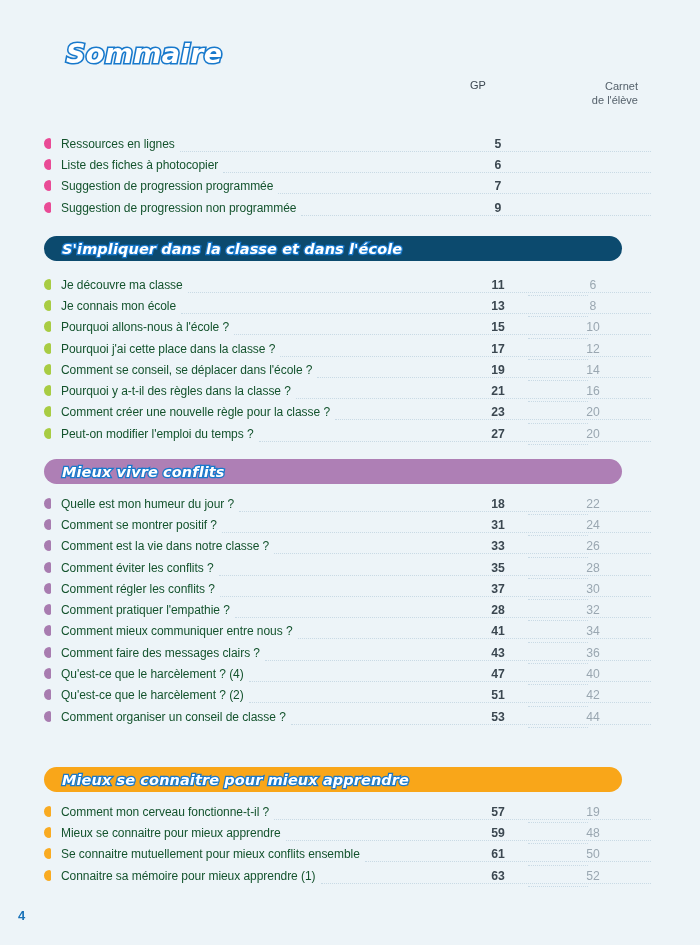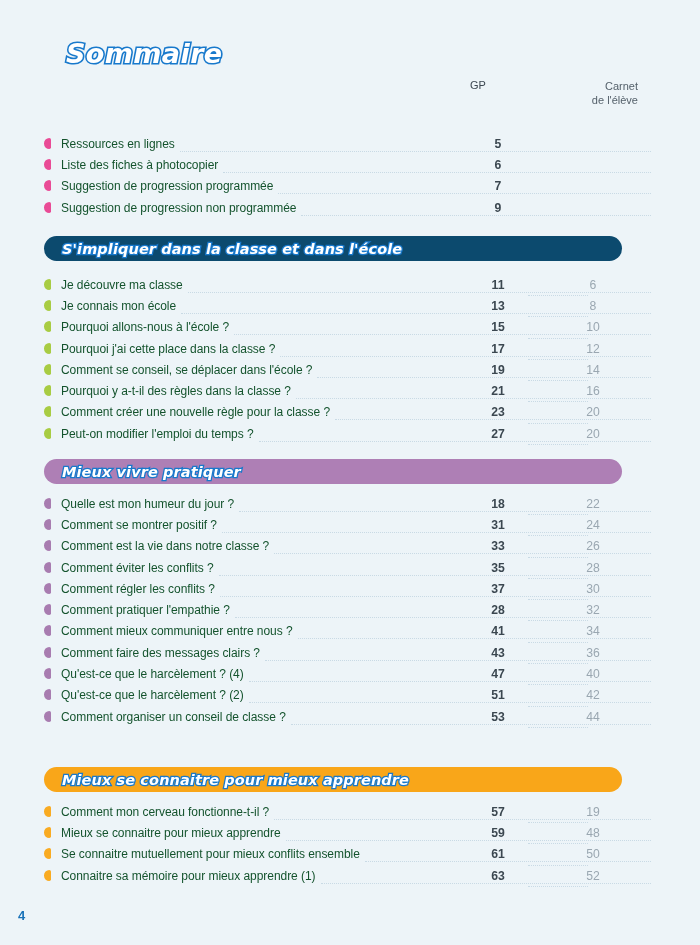--- a/index.html
+++ b/index.html
@@ -256,21 +256,21 @@
       <div class="toc-row">
         <span class="bullet" style="background: rgb(168, 204, 67);"></span>
         <span class="row-label">Peut-on modifier l'emploi du temps ?</span>
         <span class="leader"></span>
         <span class="num-gp">27</span>
         <span class="leader-mid"></span>
         <span class="num-carnet">20</span>
       </div>
     </div>
     <div class="banner" style="top: 459px; background: rgb(174, 127, 181);">
-      <span class="banner-label">Mieux vivre pratiquer</span>
+      <span class="banner-label">Mieux vivre conflits</span>
     </div>
     <div class="toc" style="top: 493px;">
       <div class="toc-row">
         <span class="bullet" style="background: rgb(168, 124, 176);"></span>
         <span class="row-label">Quelle est mon humeur du jour ?</span>
         <span class="leader"></span>
         <span class="num-gp">18</span>
         <span class="leader-mid"></span>
         <span class="num-carnet">22</span>
       </div>

